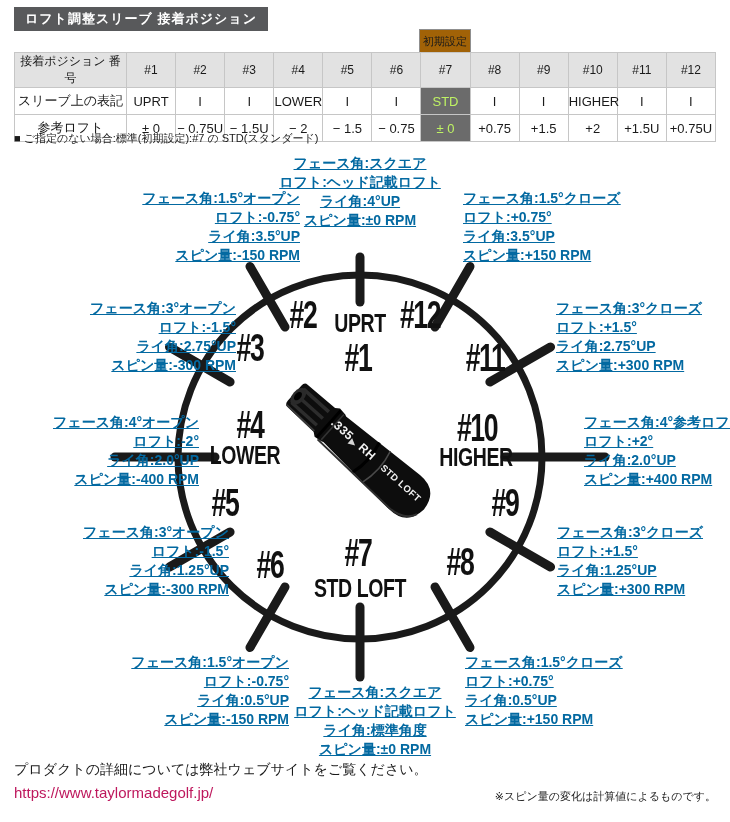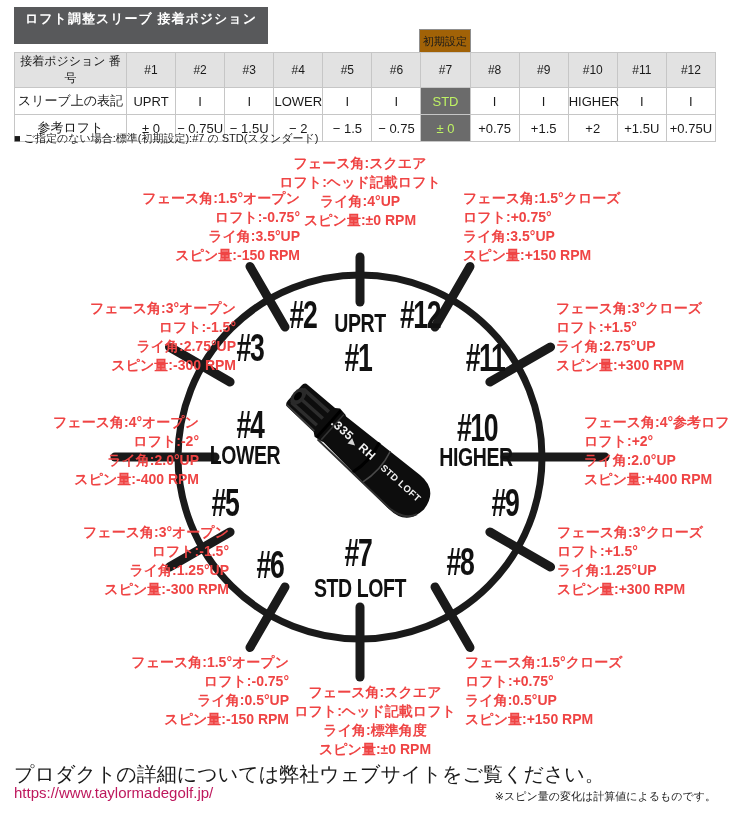--- a/index.html
+++ b/index.html
@@ -1,21 +1,21 @@
 <!DOCTYPE html>
 <html><head>
 <meta charset="utf-8">
 <style>
   html,body{margin:0;padding:0;background:#ffffff;}
   .page{position:relative;width:730px;height:822px;background:#fff;overflow:hidden;
         font-family:"Liberation Sans","DejaVu Sans",sans-serif;color:#1a1a1a;}
 
   
   .title-badge{position:absolute;left:14px;top:7px;background:#58595b;color:#fff;
-               font-size:13px;font-weight:bold;padding:3px 11px 16px;letter-spacing:1px;}
+               font-size:13px;font-weight:bold;padding:3px 11px 3px;letter-spacing:1px;}
   .init-box{position:absolute;left:419px;top:29px;width:52px;height:24px;box-sizing:border-box;
             border:1px solid #8f8f8f;background:#a16207;font-size:11px;
             display:flex;align-items:center;justify-content:center;}
 
   
   table.pos-table{position:absolute;left:14px;top:52px;width:702px;border-collapse:collapse;
                   table-layout:fixed;font-size:12px;}
   .pos-table th,.pos-table td{border:1px solid #c6c6c6;text-align:center;vertical-align:middle;
                   padding:0;font-weight:normal;background:#fff;color:#1a1a1a;}
   .pos-table tr.hdr th{background:#e2e2e2;height:21px;}
@@ -31,36 +31,36 @@
   .pos-sub{position:absolute;transform:translate(-50%,-50%) scale(0.78,1);
            font-weight:bold;font-size:25px;letter-spacing:-0.5px;white-space:nowrap;color:#111;}
   .pn1{left:358px;top:358px}.pn2{left:303px;top:315px}.pn3{left:250px;top:348px}
   .pn4{left:250px;top:425px}.pn5{left:225px;top:503px}.pn6{left:270px;top:565px}
   .pn7{left:358px;top:553px}.pn8{left:460px;top:562px}.pn9{left:505px;top:503px}
   .pn10{left:477px;top:428px}.pn11{left:485px;top:358px}.pn12{left:420px;top:315px}
   .ps1{left:360px;top:323px}.ps4{left:245px;top:455px}.ps7{left:360px;top:588px}
   .ps10{left:476px;top:457px}
 
   
-  .ann{position:absolute;font-size:14px;font-weight:bold;line-height:19px;white-space:nowrap;color:#ef4444;}
+  .ann{position:absolute;font-size:14px;font-weight:bold;line-height:19px;white-space:nowrap;color:#0369a1;text-decoration:underline;}
   .a1{left:200px;top:154px;width:320px;text-align:center}
   .a2{left:55px;top:189px;width:245px;text-align:right}
   .a3{left:18px;top:299px;width:218px;text-align:right}
   .a4{left:5px;top:413px;width:194px;text-align:right}
   .a5{left:18px;top:523px;width:211px;text-align:right}
   .a6{left:58px;top:653px;width:231px;text-align:right}
   .a7{left:230px;top:683px;width:290px;text-align:center}
   .a8{left:465px;top:653px;width:240px;text-align:left}
   .a9{left:557px;top:523px;width:175px;text-align:left}
   .a10{left:584px;top:413px;width:146px;text-align:left}
   .a11{left:556px;top:299px;width:175px;text-align:left}
   .a12{left:463px;top:189px;width:245px;text-align:left}
 
   
-  .footer-1{position:absolute;left:14px;top:761px;font-size:20px;}
+  .footer-1{position:absolute;left:14px;top:761px;font-size:14px;}
   .footer-url{position:absolute;left:14px;top:784px;font-size:15px;color:#be185d;text-decoration:none;}
   .footer-note{position:absolute;right:14px;top:789px;font-size:11px;}
 </style>
 </head>
 <body>
 
 <div class="page">
 
   <div class="title-badge">ロフト調整スリーブ 接着ポジション</div>
 

